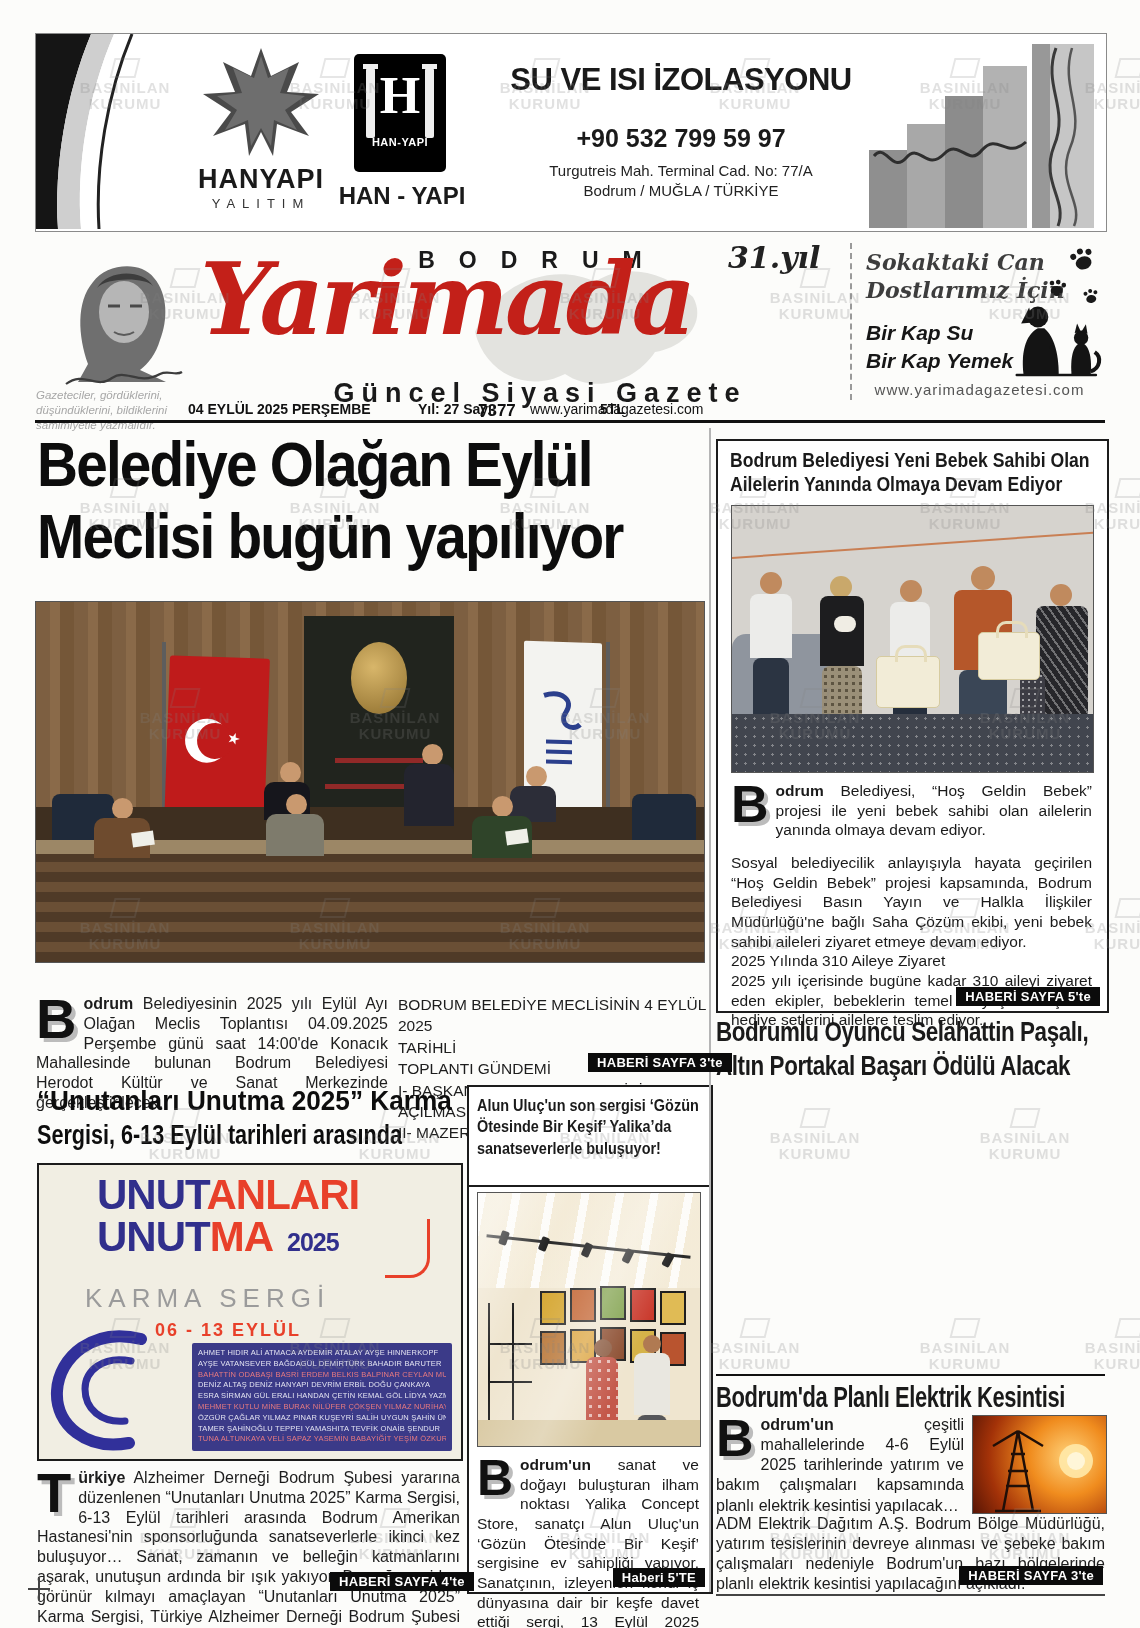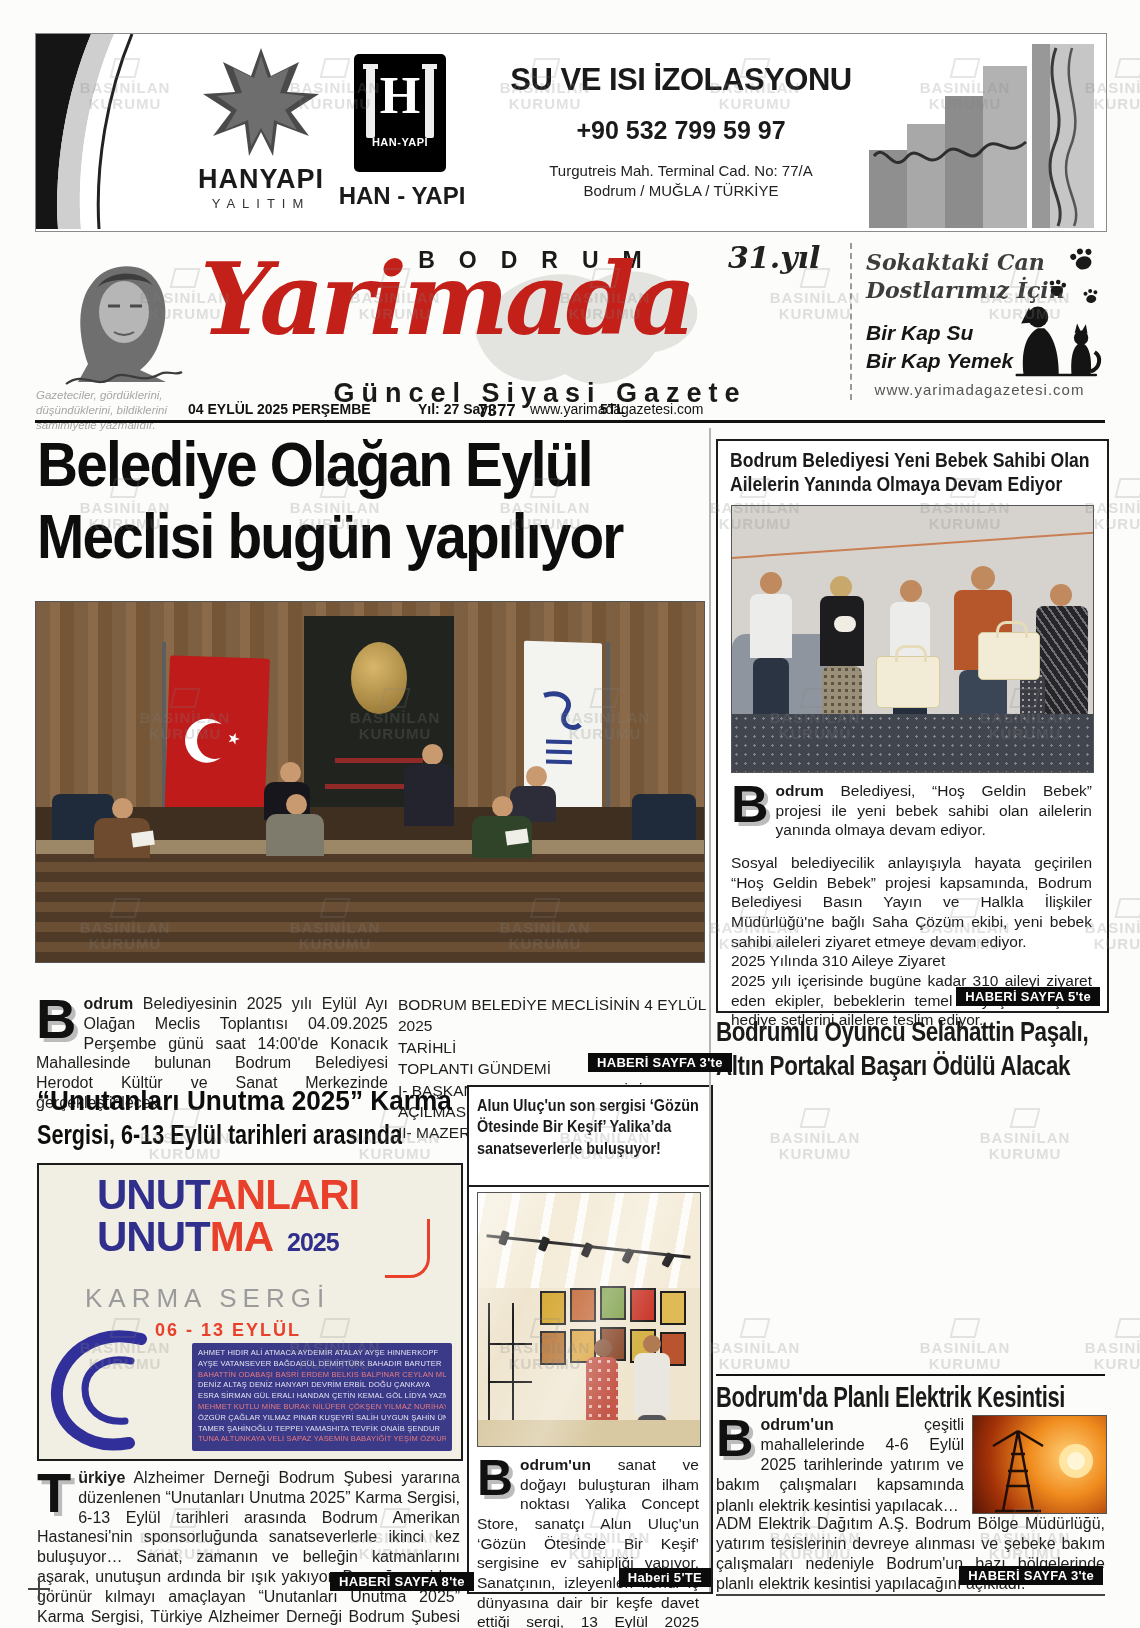--- a/index.html
+++ b/index.html
@@ -18,21 +18,21 @@
   .hanyapi-name{left:120px;top:130px;width:210px;text-align:center;font-size:27px;font-weight:bold;letter-spacing:1px}
   .hanyapi-sub{left:120px;top:162px;width:210px;text-align:center;font-size:13px;letter-spacing:7px;color:#333}
   .logo-box{left:318px;top:20px;width:92px;height:118px;background:#000;border-radius:5px;color:#fff;text-align:center}
   .logo-box .col{position:absolute;top:14px;width:9px;height:70px;background:#eee;border-radius:2px}
   .logo-box .colcap{position:absolute;top:10px;width:15px;height:5px;background:#eee}
   .logo-box .h{position:absolute;top:16px;left:0;width:100%;font-family:"Liberation Serif",serif;
       font-size:52px;font-weight:bold;line-height:1}
   .logo-box .lbl{position:absolute;bottom:24px;left:0;width:100%;font-size:11px;font-weight:bold;letter-spacing:.5px}
   .brand{left:296px;top:148px;width:140px;text-align:center;font-size:24px;font-weight:bold}
   .ad-title{left:445px;top:28px;width:400px;text-align:center;font-size:31px;font-weight:800;letter-spacing:-.5px}
-  .ad-phone{left:445px;top:82px;width:400px;text-align:center;font-size:25px;font-weight:bold}
+  .ad-phone{left:445px;top:90px;width:400px;text-align:center;font-size:25px;font-weight:bold}
   .ad-addr{left:445px;width:400px;text-align:center;font-size:15px;color:#222}
   
   .quote{left:36px;width:165px;font-size:11.5px;font-style:italic;color:#a7a7a7;line-height:1.3}
   .city{left:360px;top:247px;width:340px;text-align:center;font-size:23px;font-weight:bold;letter-spacing:24px;text-indent:24px}
   .year31{left:728px;top:240px;font-family:"DejaVu Serif",serif;font-style:italic;font-weight:bold;font-size:30px;color:#222}
   .mast-title{left:200px;top:244px;width:630px;text-align:left;font-family:"DejaVu Serif",serif;
       font-style:italic;font-weight:bold;font-size:100px;line-height:1.1;color:#c32019;letter-spacing:-4px;z-index:2}
   .mast-sub{left:280px;top:378px;width:520px;text-align:center;font-size:27px;font-weight:bold;letter-spacing:7px;z-index:2}
   .pet-box{left:850px;top:243px;width:255px;height:157px;border-left:2px dashed #9a9a9a}
   .pet-script{left:14px;top:6px;font-family:"DejaVu Serif",serif;font-style:italic;font-weight:bold;
@@ -341,21 +341,21 @@
       <div>MEHMET KUTLU  MİNE BURAK  NİLÜFER ÇÖKŞEN YILMAZ  NURİHAYAT ARIKAN</div>
       <div>ÖZGÜR ÇAĞLAR YILMAZ  PINAR KUŞEYRİ  SALİH UYGUN  ŞAHİN ÜNAL</div>
       <div>TAMER ŞAHİNOĞLU  TEPPEI YAMASHITA  TEVFİK ONAİB ŞENDUR</div>
       <div>TUNA ALTUNKAYA  VELİ SAPAZ  YASEMİN BABAYİĞİT  YEŞİM ÖZKURTÇU</div>
     </div>
   </div>
 
   <div class="abs body-text t-para">
     <span class="dropcap">T</span><b>ürkiye</b><span> Alzheimer Derneği Bodrum Şubesi yararına düzenlenen “Unutanları Unutma 2025” Karma Sergisi, 6-13 Eylül tarihleri arasında Bodrum Amerikan Hastanesi'nin sponsorluğunda sanatseverlerle ikinci kez buluşuyor…  Sanat, zamanın ve belleğin katmanlarını aşarak, unutuşun ardında bir ışık yakıyor. Bu ışığı yeniden görünür kılmayı amaçlayan “Unutanları Unutma 2025” Karma Sergisi, Türkiye Alzheimer Derneği Bodrum Şubesi yararına, Bodrum Amerikan Hastanesi'nin sponsorluğunda ikinci kez kapılarını açtı.</span>
   </div>
-  <div class="badge" style="left:330px;top:1572px">HABERİ SAYFA 8'te</div>
+  <div class="badge" style="left:330px;top:1572px">HABERİ SAYFA 4'te</div>
 
   <div class="abs gal-box">
     <div class="gal-sub">
       <div><span class="cond" style="transform:scaleX(.85)">Alun Uluç'un son sergisi ‘Gözün</span></div>
       <div><span class="cond" style="transform:scaleX(.85)">Ötesinde Bir Keşif’ Yalika’da</span></div>
       <div><span class="cond" style="transform:scaleX(.85)">sanatseverlerle buluşuyor!</span></div>
     </div>
     <div class="gal-photo photo">
       <div class="gp-ceiling"></div>
       <div class="gp-track"></div>
@@ -386,21 +386,21 @@
         <span class="hd" style="left:9px;top:0;width:18px;height:18px;background:#b07a52"></span>
         <span class="tor" style="left:0;top:18px;width:36px;height:62px;background:#e9e7e0"></span>
         <span class="tor" style="left:3px;top:80px;width:30px;height:24px;background:#55565a"></span>
       </div>
       <div class="gp-floor"></div>
       <div class="gp-glare"></div>
     </div>
     <div class="gal-body">
       <span class="dropcap" style="font-size:50px">B</span><b>odrum'un</b><span> sanat ve doğayı buluşturan ilham noktası Yalika Concept Store, sanatçı Alun Uluç'un ‘Gözün Ötesinde Bir Keşif’ sergisine ev sahipliği yapıyor. Sanatçının, izleyenleri kendi iç dünyasına dair bir keşfe davet ettiği sergi, 13 Eylül 2025 tarihine kadar Yalika'da ziyarete açık olacak.</span>
     </div>
-    <div class="badge" style="right:0;bottom:5px">Haberi  5'TE</div>
+    <div class="badge" style="right:6px;bottom:5px">Haberi  5'TE</div>
   </div>
 
   <div class="abs vrule"></div>
 
   <div class="abs baby-box">
     <div class="bb-h">
       <div><span class="cond" style="transform:scaleX(.88)">Bodrum Belediyesi Yeni Bebek Sahibi Olan</span></div>
       <div><span class="cond" style="transform:scaleX(.88)">Ailelerin Yanında Olmaya Devam Ediyor</span></div>
     </div>
     <div class="baby-photo photo">

